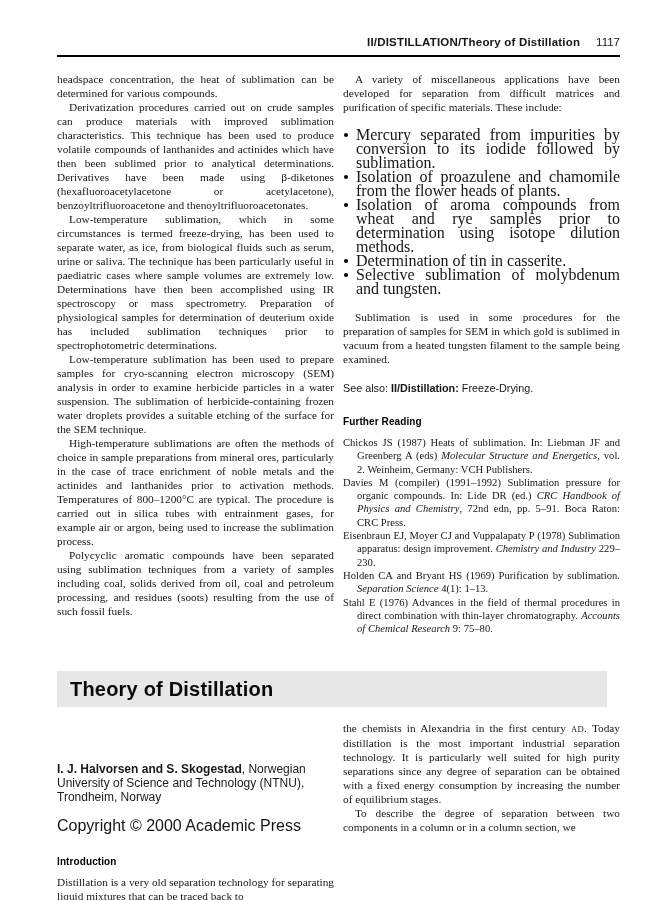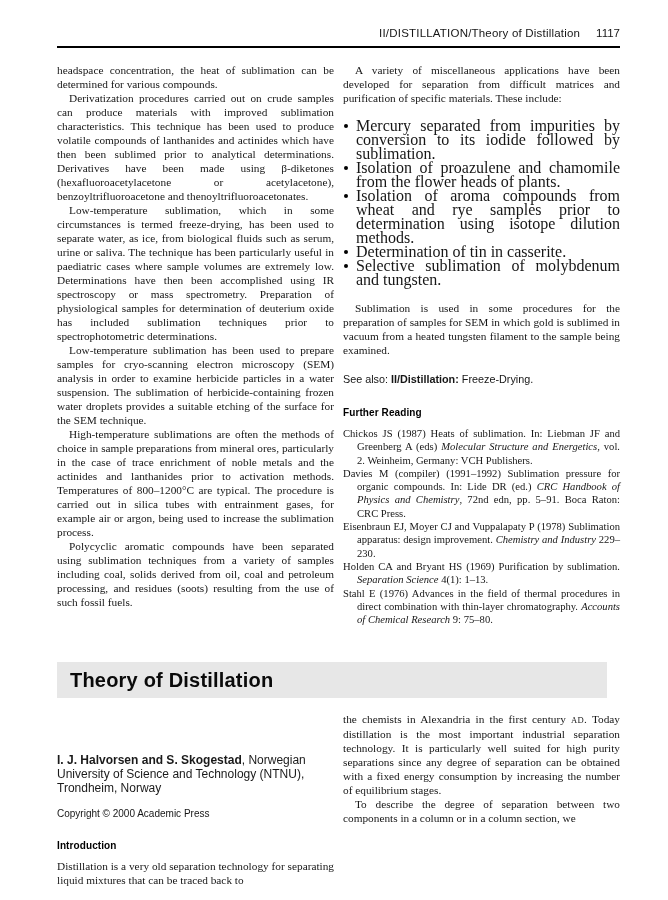--- a/index.html
+++ b/index.html
@@ -8,21 +8,21 @@
     width:668px; height:900px; background:#ffffff; position:relative;
     font-family:"Liberation Serif", serif; color:#161616; overflow:hidden;
     box-sizing:border-box; padding:0 48px 0 57px;
   }
   
   .running-head {
     display:flex; justify-content:flex-end; align-items:baseline; gap:16px;
     padding-top:27px; padding-bottom:7px; border-bottom:2px solid #000;
     font-family:"Liberation Sans", sans-serif; font-size:11.5px;
   }
-  .running-head .rh-title { font-weight:normal; letter-spacing:.2px; }
+  .running-head .rh-title { font-weight:bold; letter-spacing:.2px;margin-top:9px; }
   .running-head .rh-page { font-weight:normal; }
 
   
   .cols { display:flex; gap:9px; margin-top:15px; }
   .col { width:277px; }
 
   p.body { font-size:11.3px; line-height:14px; text-align:justify; margin:0; hyphens:auto; }
   p.ind { text-indent:12px; }
 
   ul.bullets { list-style:none; margin:14px 0; padding:0; }
@@ -65,21 +65,21 @@
 
   .cols2 { display:flex; gap:9px; margin-top:14px; }
 
   .byline {
     font-family:"Liberation Sans", sans-serif; font-size:12px; line-height:13.8px;
     color:#1a1a1a;
     margin-top:42px;
   }
   .byline .authors { font-weight:bold; }
   .copyright {
-    font-family:"Liberation Sans", sans-serif; font-size:10px; margin-top:11px;
+    font-family:"Liberation Sans", sans-serif; font-size:16px; margin-top:11px;
   }
   h2.intro-heading { margin-top:21px; margin-bottom:8px; }
   .sc { font-size:8.6px; letter-spacing:.3px; }
 </style>
 </head>
 <body>
 
 <div class="page">
 
   <div class="running-head">

